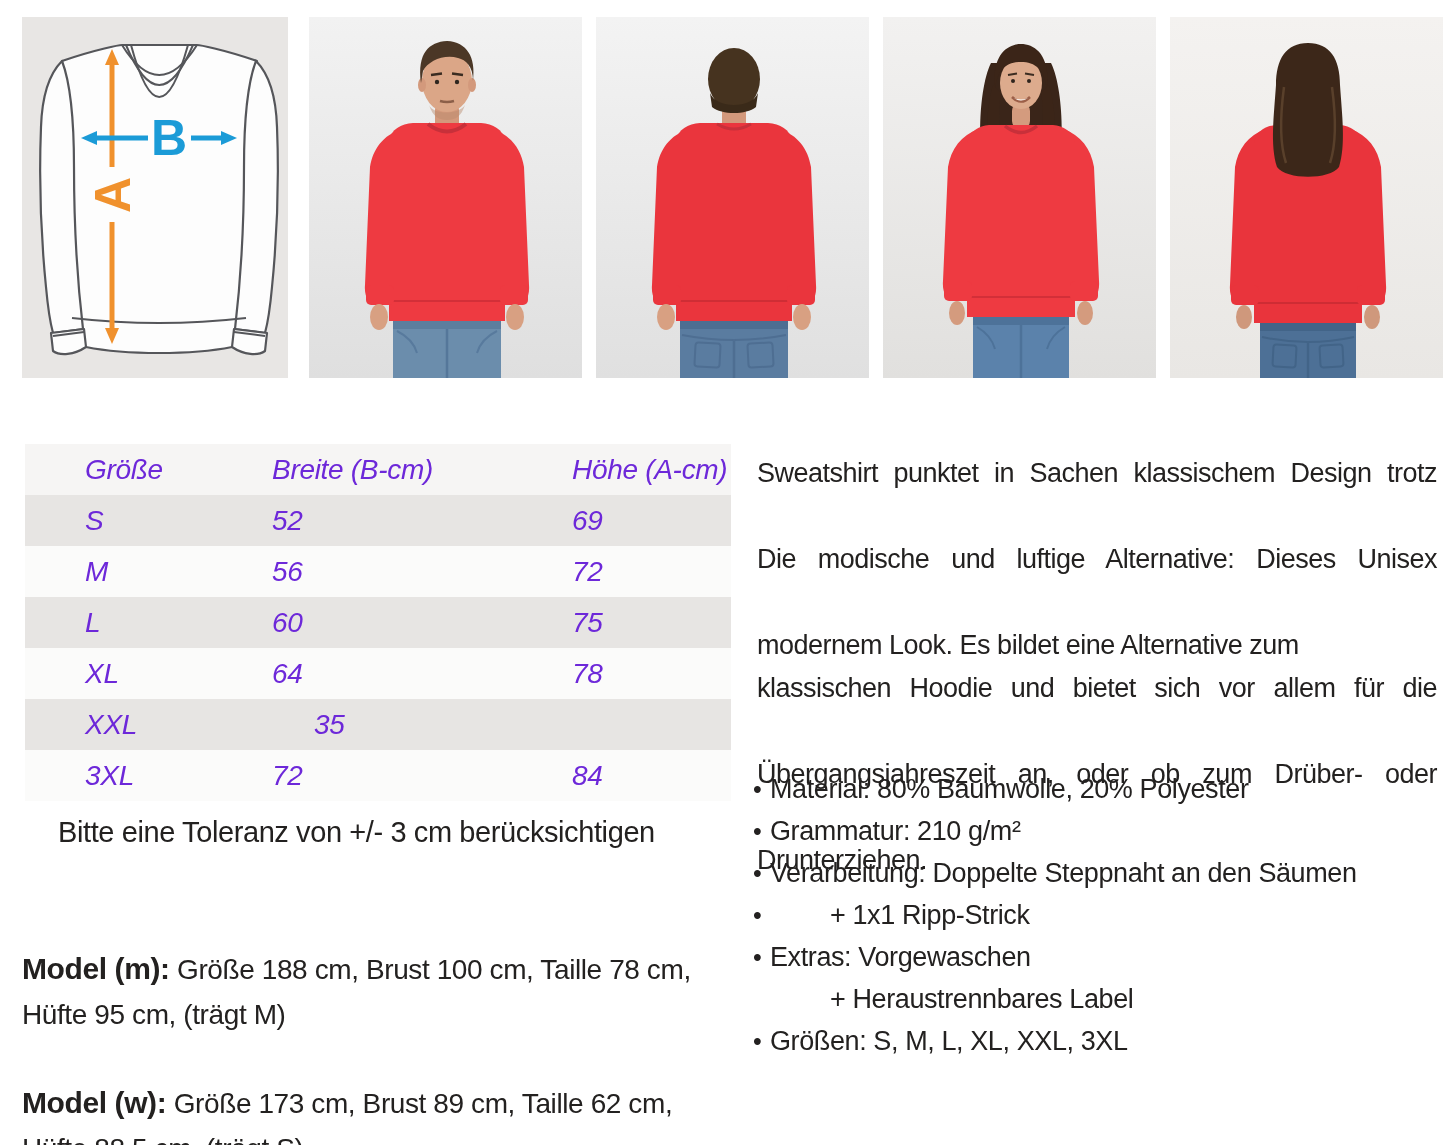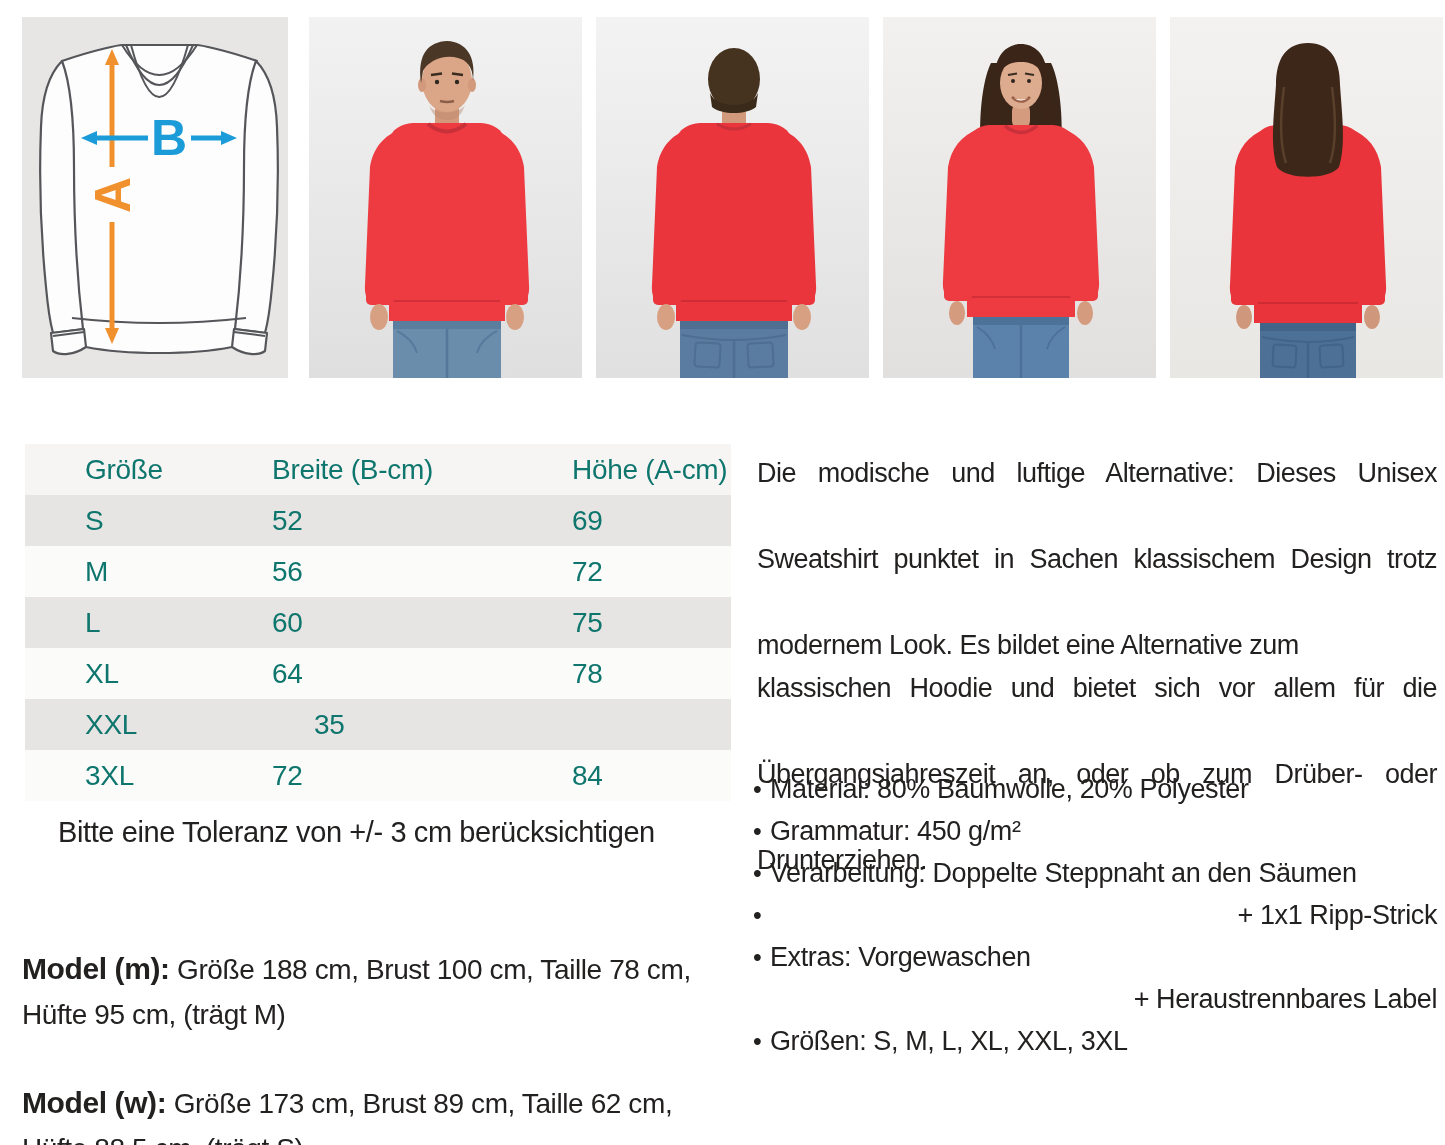--- a/index.html
+++ b/index.html
@@ -6,21 +6,21 @@
   html,body{margin:0;padding:0;}
   body{font-family:"Liberation Sans", sans-serif;background:#ffffff;}
   .canvas{position:relative;width:1445px;height:1145px;background:#ffffff;overflow:hidden;}
 
   
   .gallery{position:absolute;left:22px;top:17px;display:flex;gap:14px;}
   .gcell{width:273px;height:361px;overflow:hidden;}
   .gcell svg{display:block;}
 
   
-  .size-table{position:absolute;left:25px;top:444px;width:706px;font-size:28px;color:#0f766e;letter-spacing:-0.3px;}
+  .size-table{position:absolute;left:25px;top:444px;width:706px;font-size:28px;color:#6d28d9;letter-spacing:-0.3px;font-style:italic;}
   .trow{display:flex;align-items:center;height:51px;box-sizing:border-box;}
   .trow .c1{box-sizing:border-box;width:247px;padding-left:60px;}
   .trow .c2{box-sizing:border-box;width:258px;}
   .trow .c3{flex:1;margin-left:42px;}
   .trow.head{background:#f6f5f4;}
   .tbody .trow:nth-of-type(odd){background:#e7e5e3;}
   .tbody .trow:nth-of-type(even){background:#fbfbfa;}
 
   
   .tolerance{position:absolute;left:22px;top:816px;font-size:29px;color:#232120;letter-spacing:-0.4px;margin-left:36px;}
@@ -30,21 +30,21 @@
 
   
   .description{position:absolute;left:757px;top:452px;width:680px;font-size:27px;line-height:43px;color:#232120;letter-spacing:-0.5px;}
   .par-line{min-height:43px;}
   .par-line.just{text-align:justify;}
   .par-line.just::after{content:"";display:inline-block;width:100%;height:0;}
 
   .features{position:absolute;left:753px;top:768px;width:684px;font-size:27px;line-height:42px;color:#232120;letter-spacing:-0.4px;}
   .feat{position:relative;padding-left:17px;}
   .feat::before{content:"\2022";position:absolute;left:0;top:0;font-size:25px;color:#232120;}
-  .feat .sub{padding-left:60px;text-align:right;}
+  .feat .sub{padding-left:60px;}
 </style>
 </head>
 <body>
 
 <div class="canvas">
 
   <div class="gallery">
 
     <div class="gcell">
       <svg width="273" height="361" viewBox="0 0 273 361">
@@ -290,42 +290,42 @@
       </div>
 
       <div class="model">
         <span class="mlabel">Model (w):</span>
         <span class="mtext">Größe 173 cm, Brust 89 cm, Taille 62 cm, Hüfte 88,5 cm, (trägt S)</span>
       </div>
     </div>
 
   <div class="description">
 
+      <div class="par-line just">Sweatshirt punktet in Sachen klassischem Design trotz</div>
+
       <div class="par-line just">Die modische und luftige Alternative: Dieses Unisex</div>
 
-      <div class="par-line just">Sweatshirt punktet in Sachen klassischem Design trotz</div>
-
       <div class="par-line">modernem Look. Es bildet eine Alternative zum</div>
 
       <div class="par-line just">klassischen Hoodie und bietet sich vor allem für die</div>
 
       <div class="par-line just">Übergangsjahreszeit an, oder ob zum Drüber- oder</div>
 
       <div class="par-line">Drunterziehen.</div>
     </div>
 
   <div class="features">
 
       <div class="feat">
         <div class="main">Material: 80% Baumwolle, 20% Polyester</div>
 
       </div>
 
       <div class="feat">
-        <div class="main">Grammatur: 450 g/m²</div>
+        <div class="main">Grammatur: 210 g/m²</div>
 
       </div>
 
       <div class="feat">
         <div class="main">Verarbeitung: Doppelte Steppnaht an den Säumen</div>
 
       </div>
 
       <div class="feat">
         <div class="sub">+ 1x1 Ripp-Strick</div>

